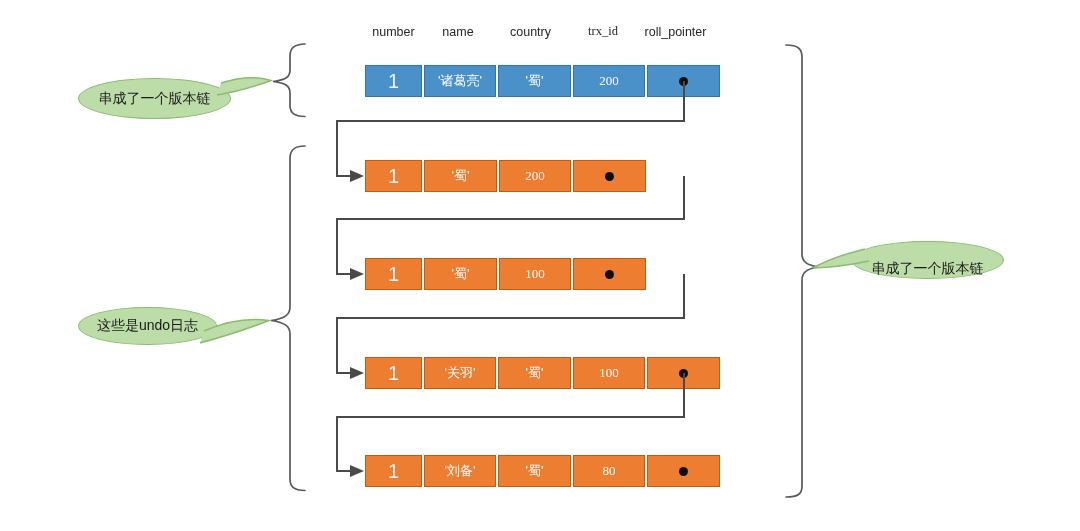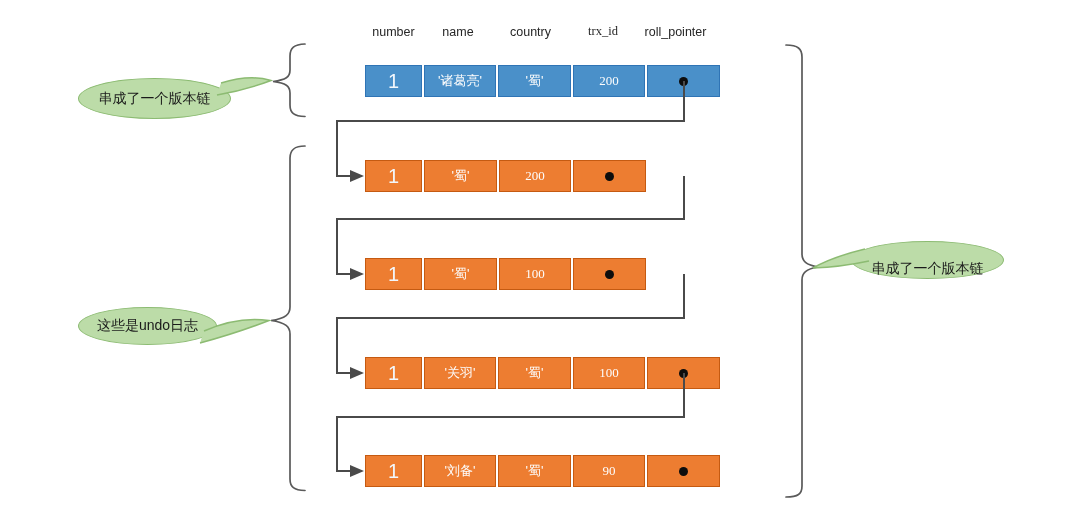--- a/index.html
+++ b/index.html
@@ -96,21 +96,21 @@
     <div class="cell c3">100</div>
     <div class="cell c4">
         <span class="dot"></span>
       </div>
   </div>
 
   <div class="row orange" style="top:455px">
     <div class="cell c0 num">1</div>
     <div class="cell c1">'刘备'</div>
     <div class="cell c2">'蜀'</div>
-    <div class="cell c3">90</div>
+    <div class="cell c3">80</div>
     <div class="cell c4">
         <span class="dot"></span>
       </div>
   </div>
 
   <div class="bubble b1">
     <span>串成了一个版本链</span>
   </div>
   <div class="bubble b2">
     <span>这些是undo日志</span>

